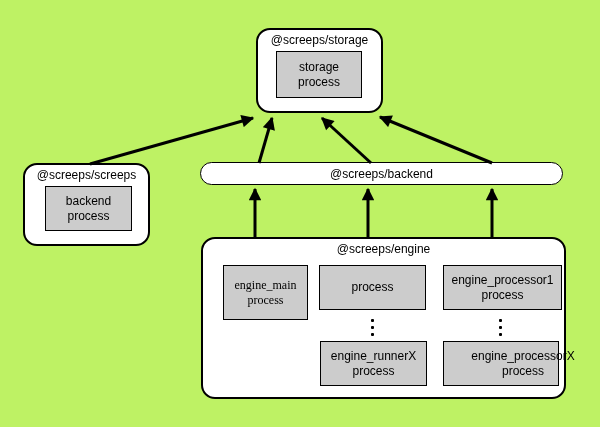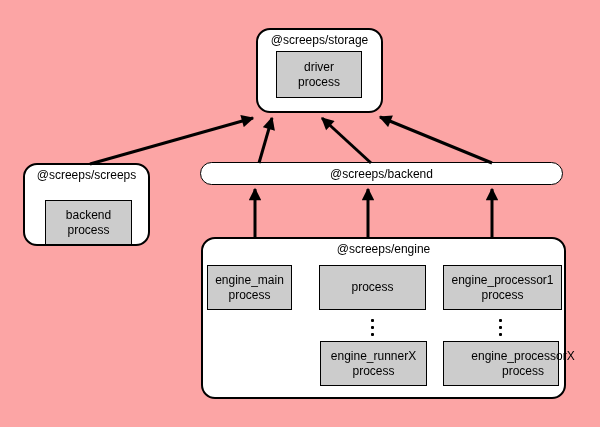--- a/index.html
+++ b/index.html
@@ -4,21 +4,21 @@
 <style>
   html, body {
     margin: 0;
     padding: 0;
     background: #ffffff;
   }
   .canvas {
     position: relative;
     width: 600px;
     height: 427px;
-    background: #fca5a5;
+    background: #bef264;
     font-family: "Liberation Sans", sans-serif;
     color: #000000;
     overflow: hidden;
   }
   .outer-node {
     position: absolute;
     background: #ffffff;
     border: 2px solid #000000;
     border-radius: 14px;
     box-sizing: border-box;
@@ -40,36 +40,36 @@
     align-items: center;
     justify-content: center;
     font-size: 12px;
     line-height: 15px;
     text-align: center;
     white-space: nowrap;
   }
   #storage-node  { left: 256px; top: 28px;  width: 127px; height: 85px; }
   #storage-proc  { left: 18px;  top: 21px;  width: 86px;  height: 47px; }
   #backend-node  { left: 23px;  top: 163px; width: 127px; height: 83px; }
-  #backend-proc  { left: 20px;  top: 21px;  width: 87px;  height: 45px; margin-top: 14px; }
+  #backend-proc  { left: 20px;  top: 21px;  width: 87px;  height: 45px; }
   #driver-node {
     position: absolute;
     left: 200px; top: 162px; width: 363px; height: 23px;
     background: #ffffff;
     border: 1.5px solid #000000;
     border-radius: 12px;
     box-sizing: border-box;
     display: flex;
     align-items: center;
     justify-content: center;
     font-size: 12px;
     white-space: nowrap;
   }
   #engine-node   { left: 201px; top: 237px; width: 365px; height: 162px; }
-  #engine-main        { left: 4px;  top: 26px;  width: 85px;  height: 45px; }
+  #engine-main        { left: 20px;  top: 26px;  width: 85px;  height: 55px; font-family: Liberation Serif, serif; }
   #engine-runner1     { left: 116px; top: 26px;  width: 107px; height: 45px; }
   #engine-processor1  { left: 240px; top: 26px;  width: 119px; height: 45px; }
   #engine-runnerX     { left: 117px; top: 102px; width: 107px; height: 45px; }
   #engine-processorX  { left: 240px; top: 102px; width: 116px; height: 45px; padding-left: 44px; }
   .v-ellipsis {
     position: absolute;
     width: 13px;
     height: 24px;
     display: flex;
     flex-direction: column;
@@ -93,21 +93,21 @@
   }
 </style>
 </head>
 <body>
 
 <div class="canvas">
 
   <div class="outer-node" id="storage-node">
     <div class="node-title">@screeps/storage</div>
     <div class="proc-box" id="storage-proc">
-      <span>driver</span>
+      <span>storage</span>
       <span>process</span>
     </div>
   </div>
 
   <div class="outer-node" id="backend-node">
     <div class="node-title">@screeps/screeps</div>
     <div class="proc-box" id="backend-proc">
       <span>backend</span>
       <span>process</span>
     </div>

